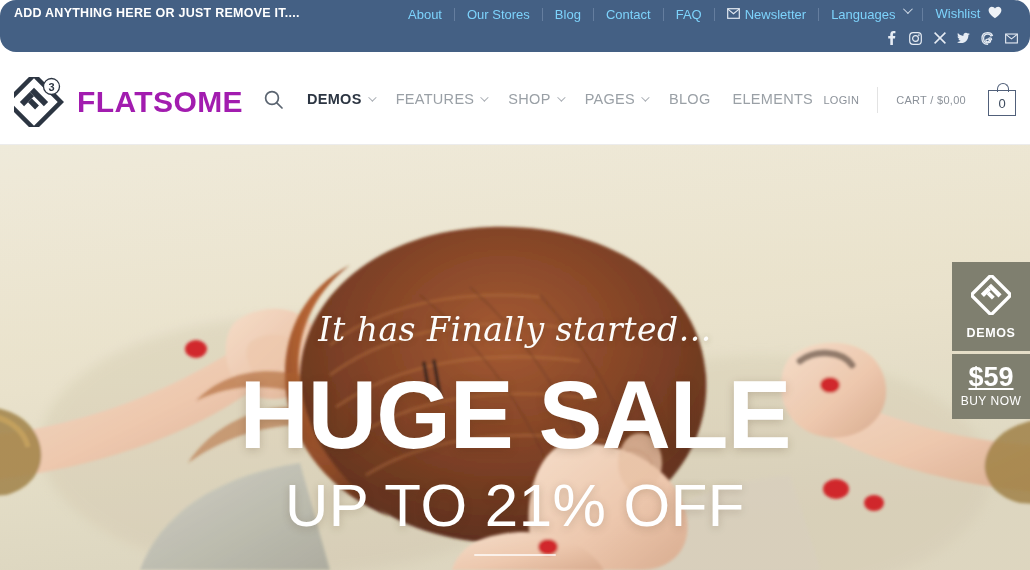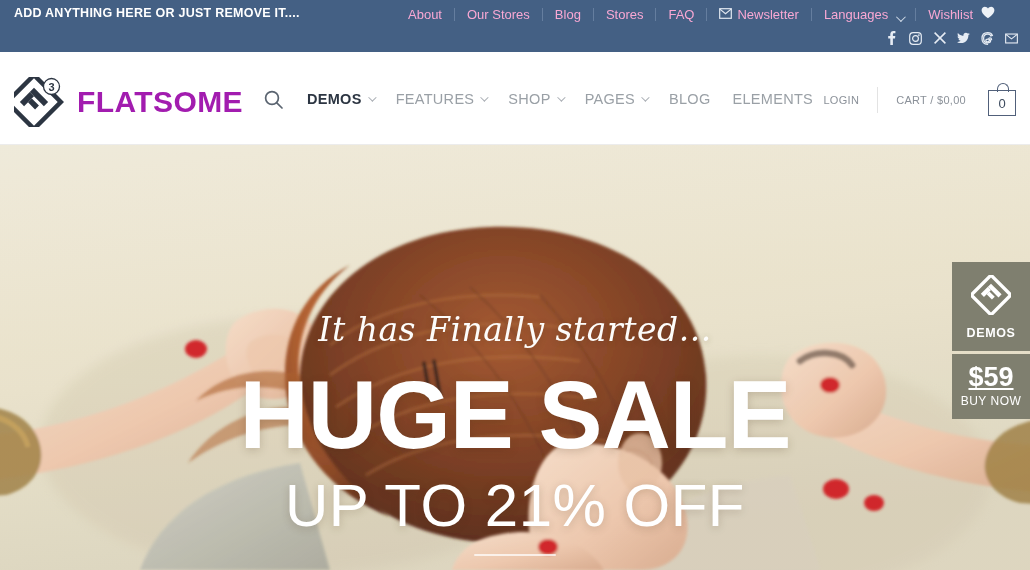--- a/index.html
+++ b/index.html
@@ -9,39 +9,40 @@
     background:#ffffff;
     -webkit-font-smoothing:antialiased;
   }
 
   
   .topbar {
     position:relative;
     width:1030px; height:52px;
     background:#446084;
     color:#ffffff;
+    border-radius:16px;
   }
   .topbar-left {
     position:absolute; left:14px; top:5px;
     width:300px;
     font-size:12.5px; font-weight:bold;
     letter-spacing:.25px; line-height:17px;
     color:#ffffff;
   }
   .topbar-nav {
     position:absolute; left:396px; top:4px;
     display:flex; align-items:center;
     height:20px;
     font-size:13px;
     color:#dfe5ee;
   }
   .topbar-nav a {
-    color:#f9a8d4; text-decoration:none;
+    color:#7dd3fc; text-decoration:none;
     padding:0 12px; white-space:nowrap;
-    display:flex; align-items:flex-end; gap:5px;
+    display:flex; align-items:flex-start; gap:5px;
   }
   .topbar-nav .sep {
     width:1px; height:13px; background:#6b84a3; opacity:.85;
   }
   .chev {
     display:inline-block; width:7px; height:7px;
     border-right:1.4px solid #cdd8e6; border-bottom:1.4px solid #cdd8e6;
     transform:rotate(45deg) translateY(-2px);
     margin-left:3px;
   }
@@ -207,21 +208,21 @@
       <span>Our Stores</span>
     </a>
     <div class="sep"></div>
 
     <a href="#">
       <span>Blog</span>
     </a>
     <div class="sep"></div>
 
     <a href="#">
-      <span>Stores</span>
+      <span>Contact</span>
     </a>
     <div class="sep"></div>
 
     <a href="#">
       <span>FAQ</span>
     </a>
     <div class="sep"></div>
 
     <a href="#">
       <span class="envelope-ic">

